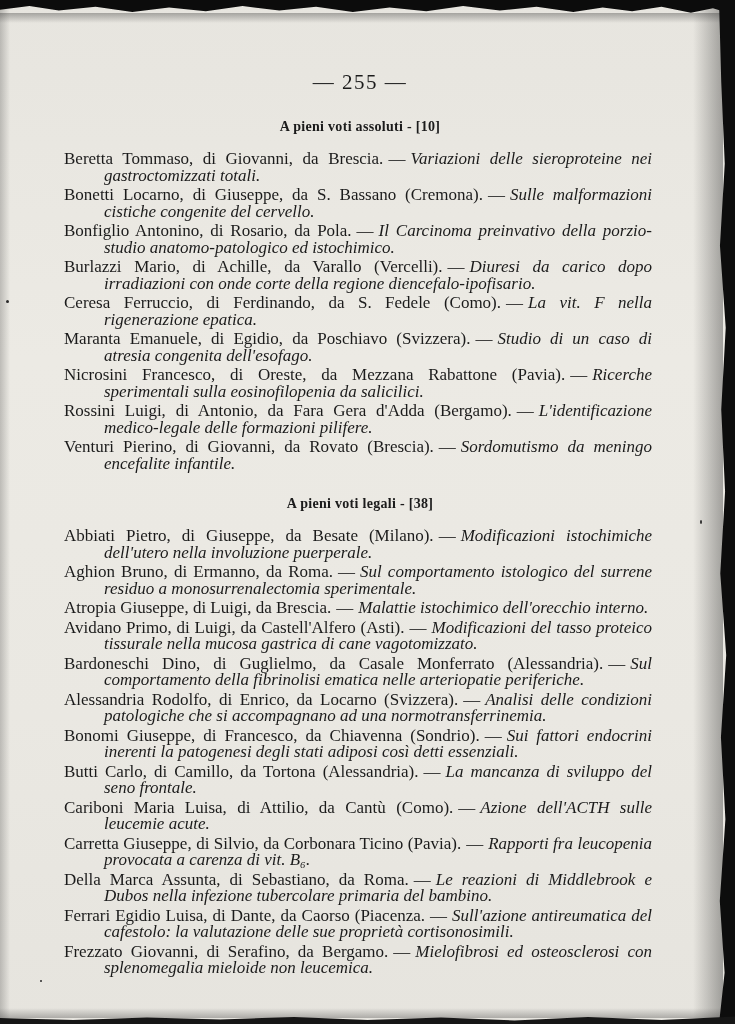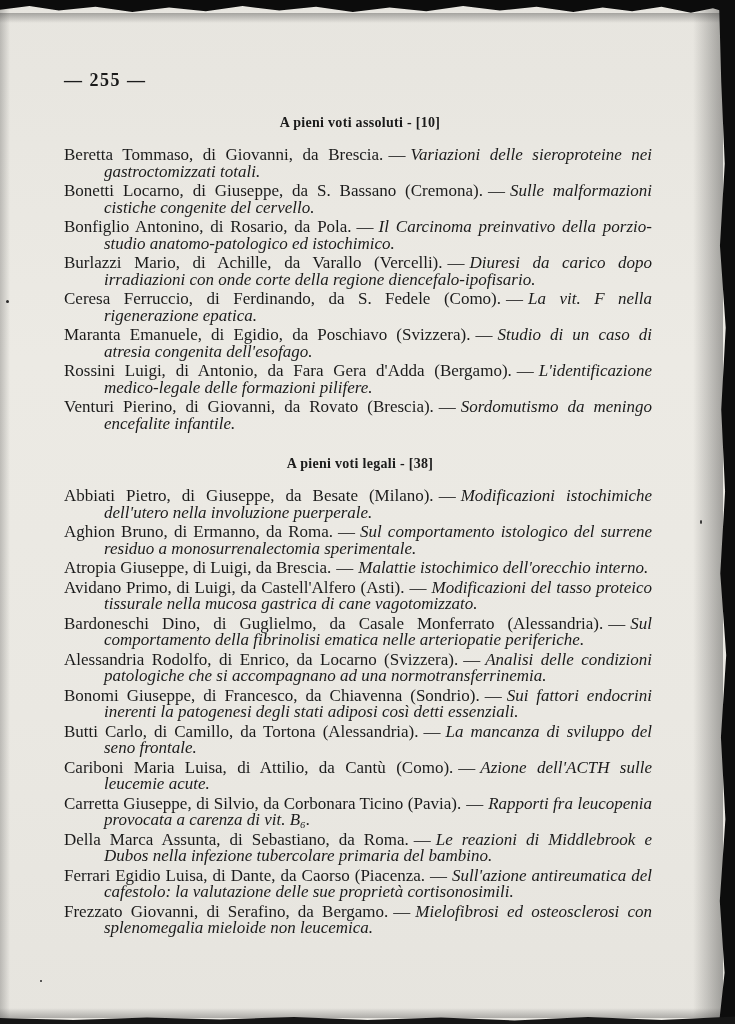--- a/index.html
+++ b/index.html
@@ -48,22 +48,23 @@
   .speck { position:absolute; background:#2a2a2a; border-radius:50%; z-index:3; }
   .speck.s1 { left:6px; top:300px; width:3px; height:3px; }
   .speck.s2 { left:700px; top:520px; width:2px; height:4px; }
   .speck.s3 { left:40px; top:980px; width:2px; height:2px; }
 
   
   .content {
     position:absolute; left:64px; top:70px; width:592px; z-index:2;
   }
   .page-number {
-    font-weight:700;
-    font-size:18px;
+    text-align:center;
+    font-weight:400;
+    font-size:21px;
     letter-spacing:1.5px;
     margin:0 0 8px 0;
   }
   .section-heading {
     text-align:center;
     font-weight:700;
     font-size:14px;
     margin:24px 0 16px 0;
     letter-spacing:.3px;
   }
@@ -99,20 +100,21 @@
     <div class="page-number">— 255 —</div>
 
     <h2 class="section-heading">A pieni voti assoluti - [10]</h2>
 
     <p class="entry"><span class="nm">Beretta Tommaso, di Giovanni, da Brescia.</span><span class="sep">—</span><span class="tt">Variazioni delle sieroproteine nei gastroctomizzati totali.</span></p>
     <p class="entry"><span class="nm">Bonetti Locarno, di Giuseppe, da S. Bassano (Cremona).</span><span class="sep">—</span><span class="tt">Sulle malformazioni cistiche congenite del cervello.</span></p>
     <p class="entry"><span class="nm">Bonfiglio Antonino, di Rosario, da Pola.</span><span class="sep">—</span><span class="tt">Il Carcinoma preinvativo della porzio-studio anatomo-patologico ed istochimico.</span></p>
     <p class="entry"><span class="nm">Burlazzi Mario, di Achille, da Varallo (Vercelli).</span><span class="sep">—</span><span class="tt">Diuresi da carico dopo irradiazioni con onde corte della regione diencefalo-ipofisario.</span></p>
     <p class="entry"><span class="nm">Ceresa Ferruccio, di Ferdinando, da S. Fedele (Como).</span><span class="sep">—</span><span class="tt">La vit. F nella rigenerazione epatica.</span></p>
     <p class="entry"><span class="nm">Maranta Emanuele, di Egidio, da Poschiavo (Svizzera).</span><span class="sep">—</span><span class="tt">Studio di un caso di atresia congenita dell'esofago.</span></p>
+    <p class="entry"><span class="nm">Nicrosini Francesco, di Oreste, da Mezzana Rabattone (Pavia).</span><span class="sep">—</span><span class="tt">Ricerche sperimentali sulla eosinofilopenia da salicilici.</span></p>
     <p class="entry"><span class="nm">Rossini Luigi, di Antonio, da Fara Gera d'Adda (Bergamo).</span><span class="sep">—</span><span class="tt">L'identificazione medico-legale delle formazioni pilifere.</span></p>
     <p class="entry"><span class="nm">Venturi Pierino, di Giovanni, da Rovato (Brescia).</span><span class="sep">—</span><span class="tt">Sordomutismo da meningo encefalite infantile.</span></p>
 
     <h2 class="section-heading">A pieni voti legali - [38]</h2>
 
     <p class="entry"><span class="nm">Abbiati Pietro, di Giuseppe, da Besate (Milano).</span><span class="sep">—</span><span class="tt">Modificazioni istochimiche dell'utero nella involuzione puerperale.</span></p>
     <p class="entry"><span class="nm">Aghion Bruno, di Ermanno, da Roma.</span><span class="sep">—</span><span class="tt">Sul comportamento istologico del surrene residuo a monosurrenalectomia sperimentale.</span></p>
     <p class="entry"><span class="nm">Atropia Giuseppe, di Luigi, da Brescia.</span><span class="sep">—</span><span class="tt">Malattie istochimico dell'orecchio interno.</span></p>
     <p class="entry"><span class="nm">Avidano Primo, di Luigi, da Castell'Alfero (Asti).</span><span class="sep">—</span><span class="tt">Modificazioni del tasso proteico tissurale nella mucosa gastrica di cane vagotomizzato.</span></p>
     <p class="entry"><span class="nm">Bardoneschi Dino, di Guglielmo, da Casale Monferrato (Alessandria).</span><span class="sep">—</span><span class="tt">Sul comportamento della fibrinolisi ematica nelle arteriopatie periferiche.</span></p>

